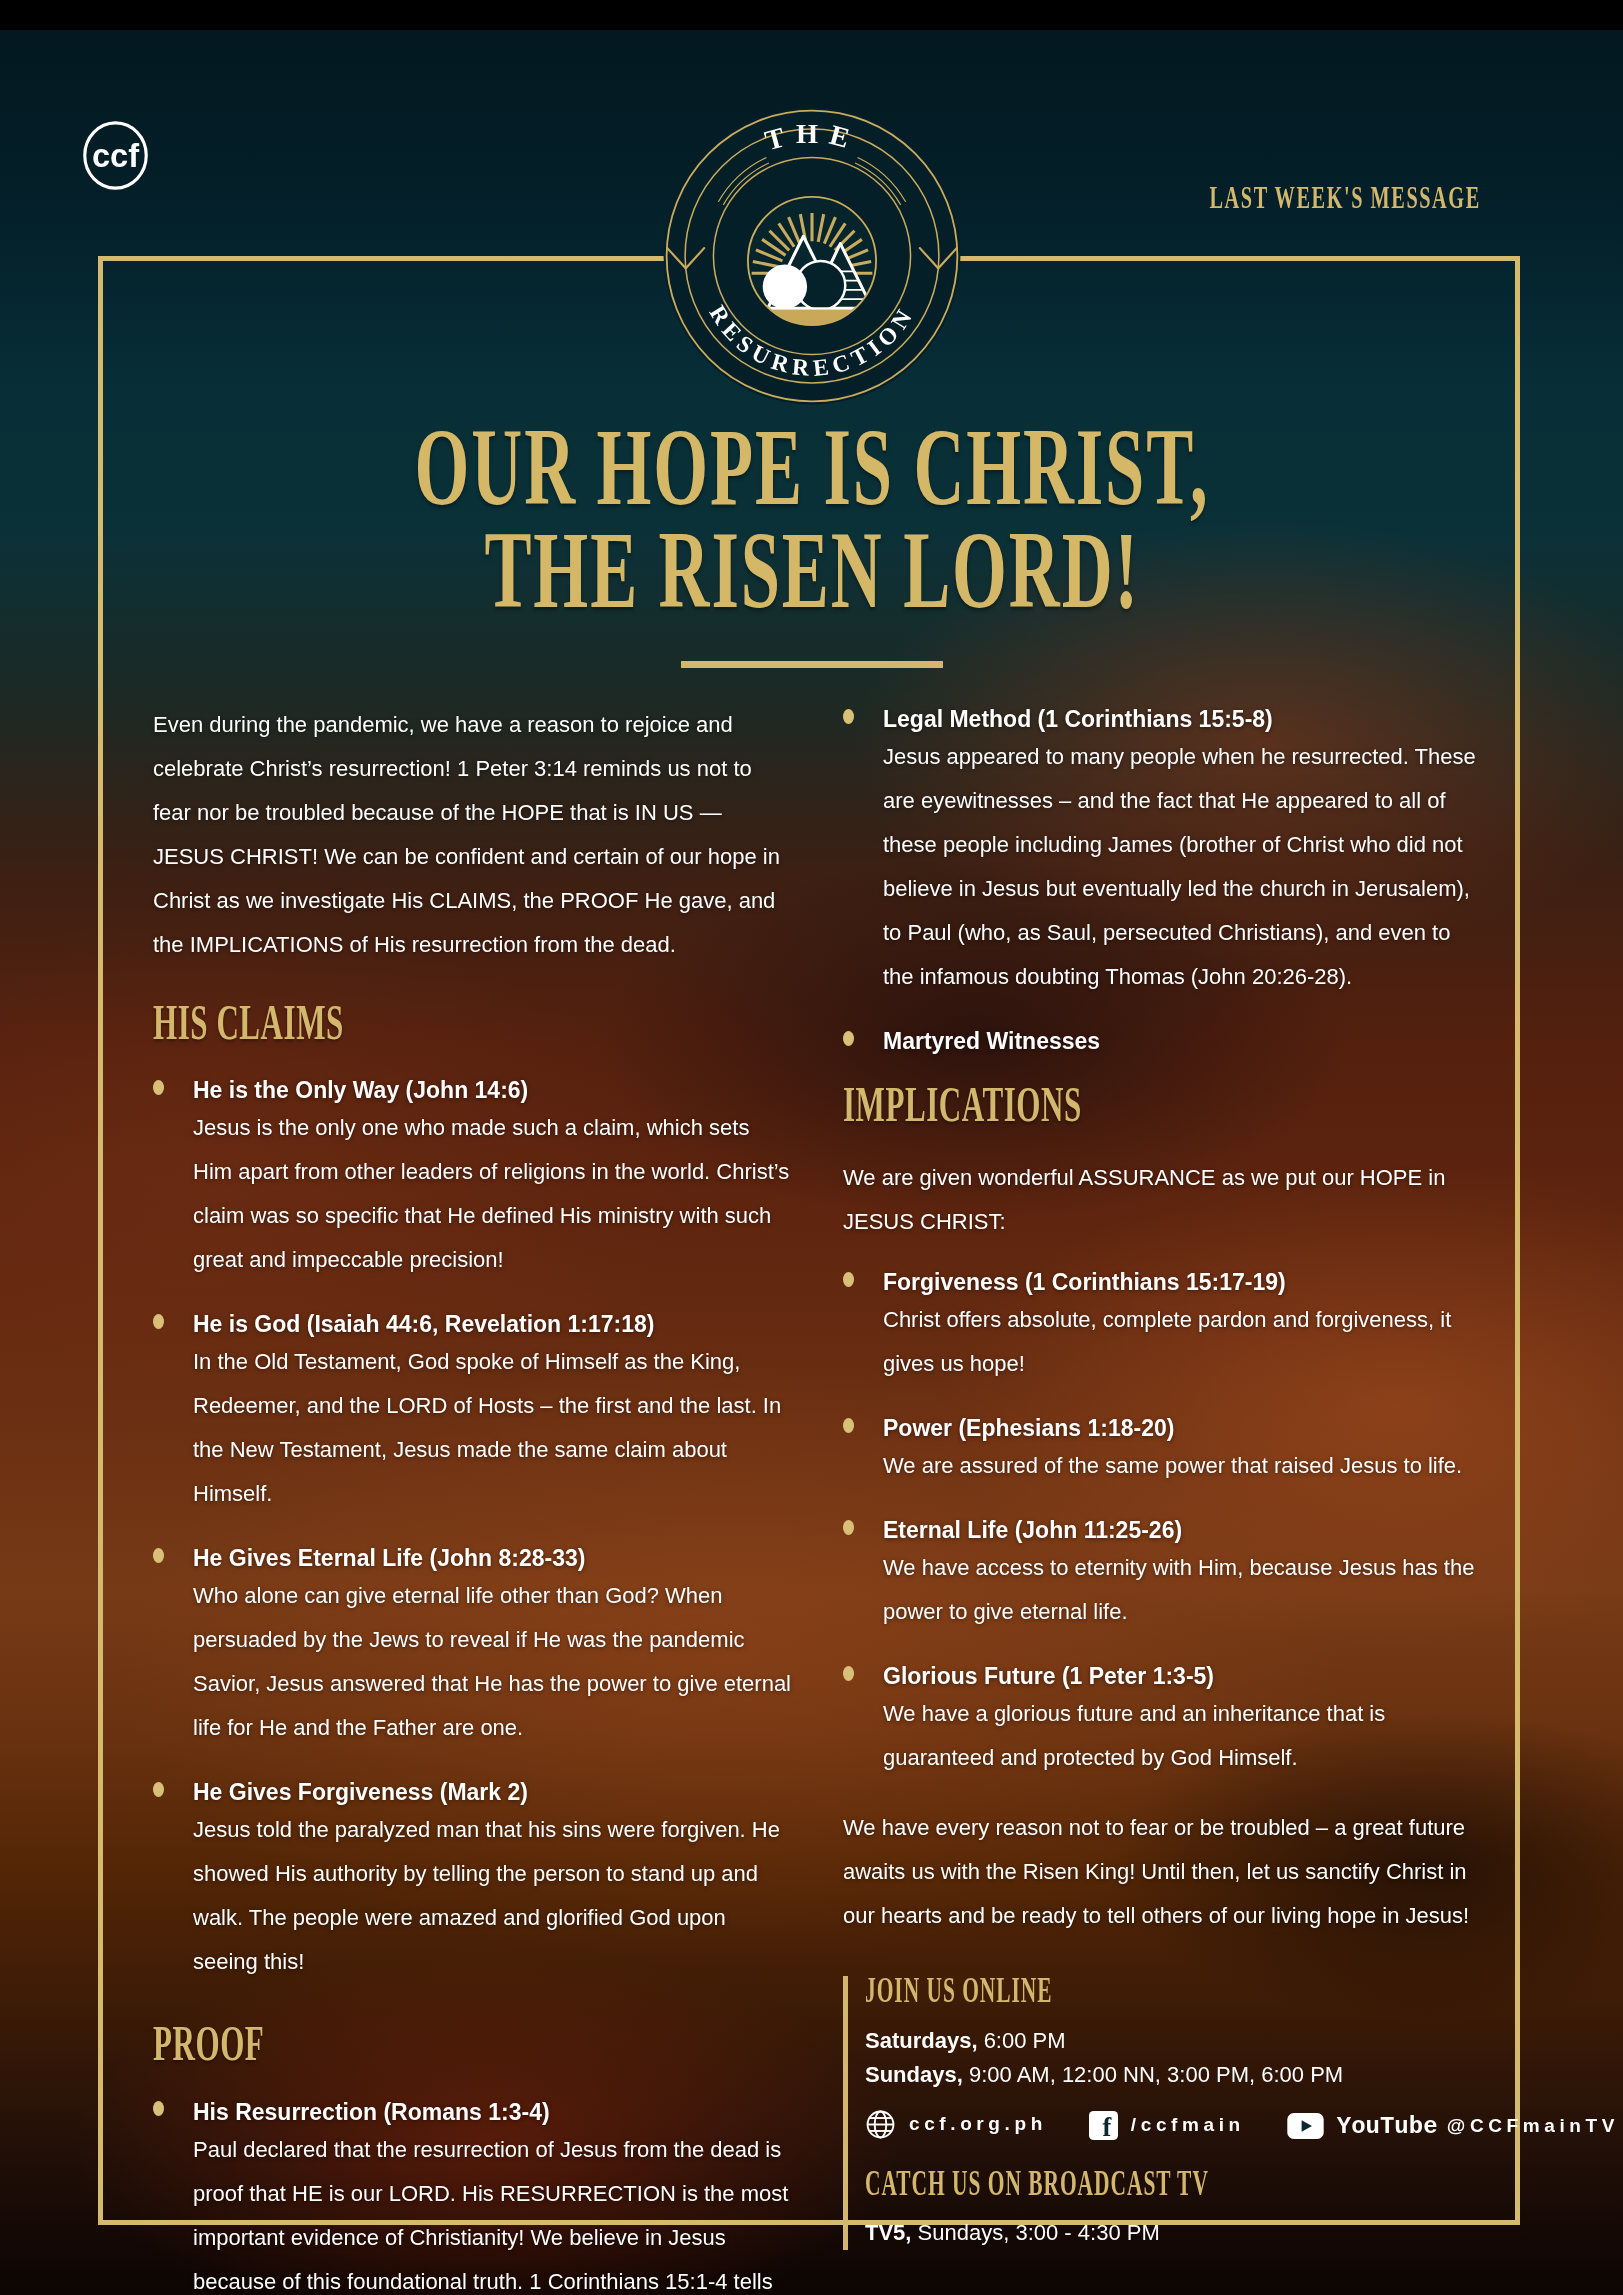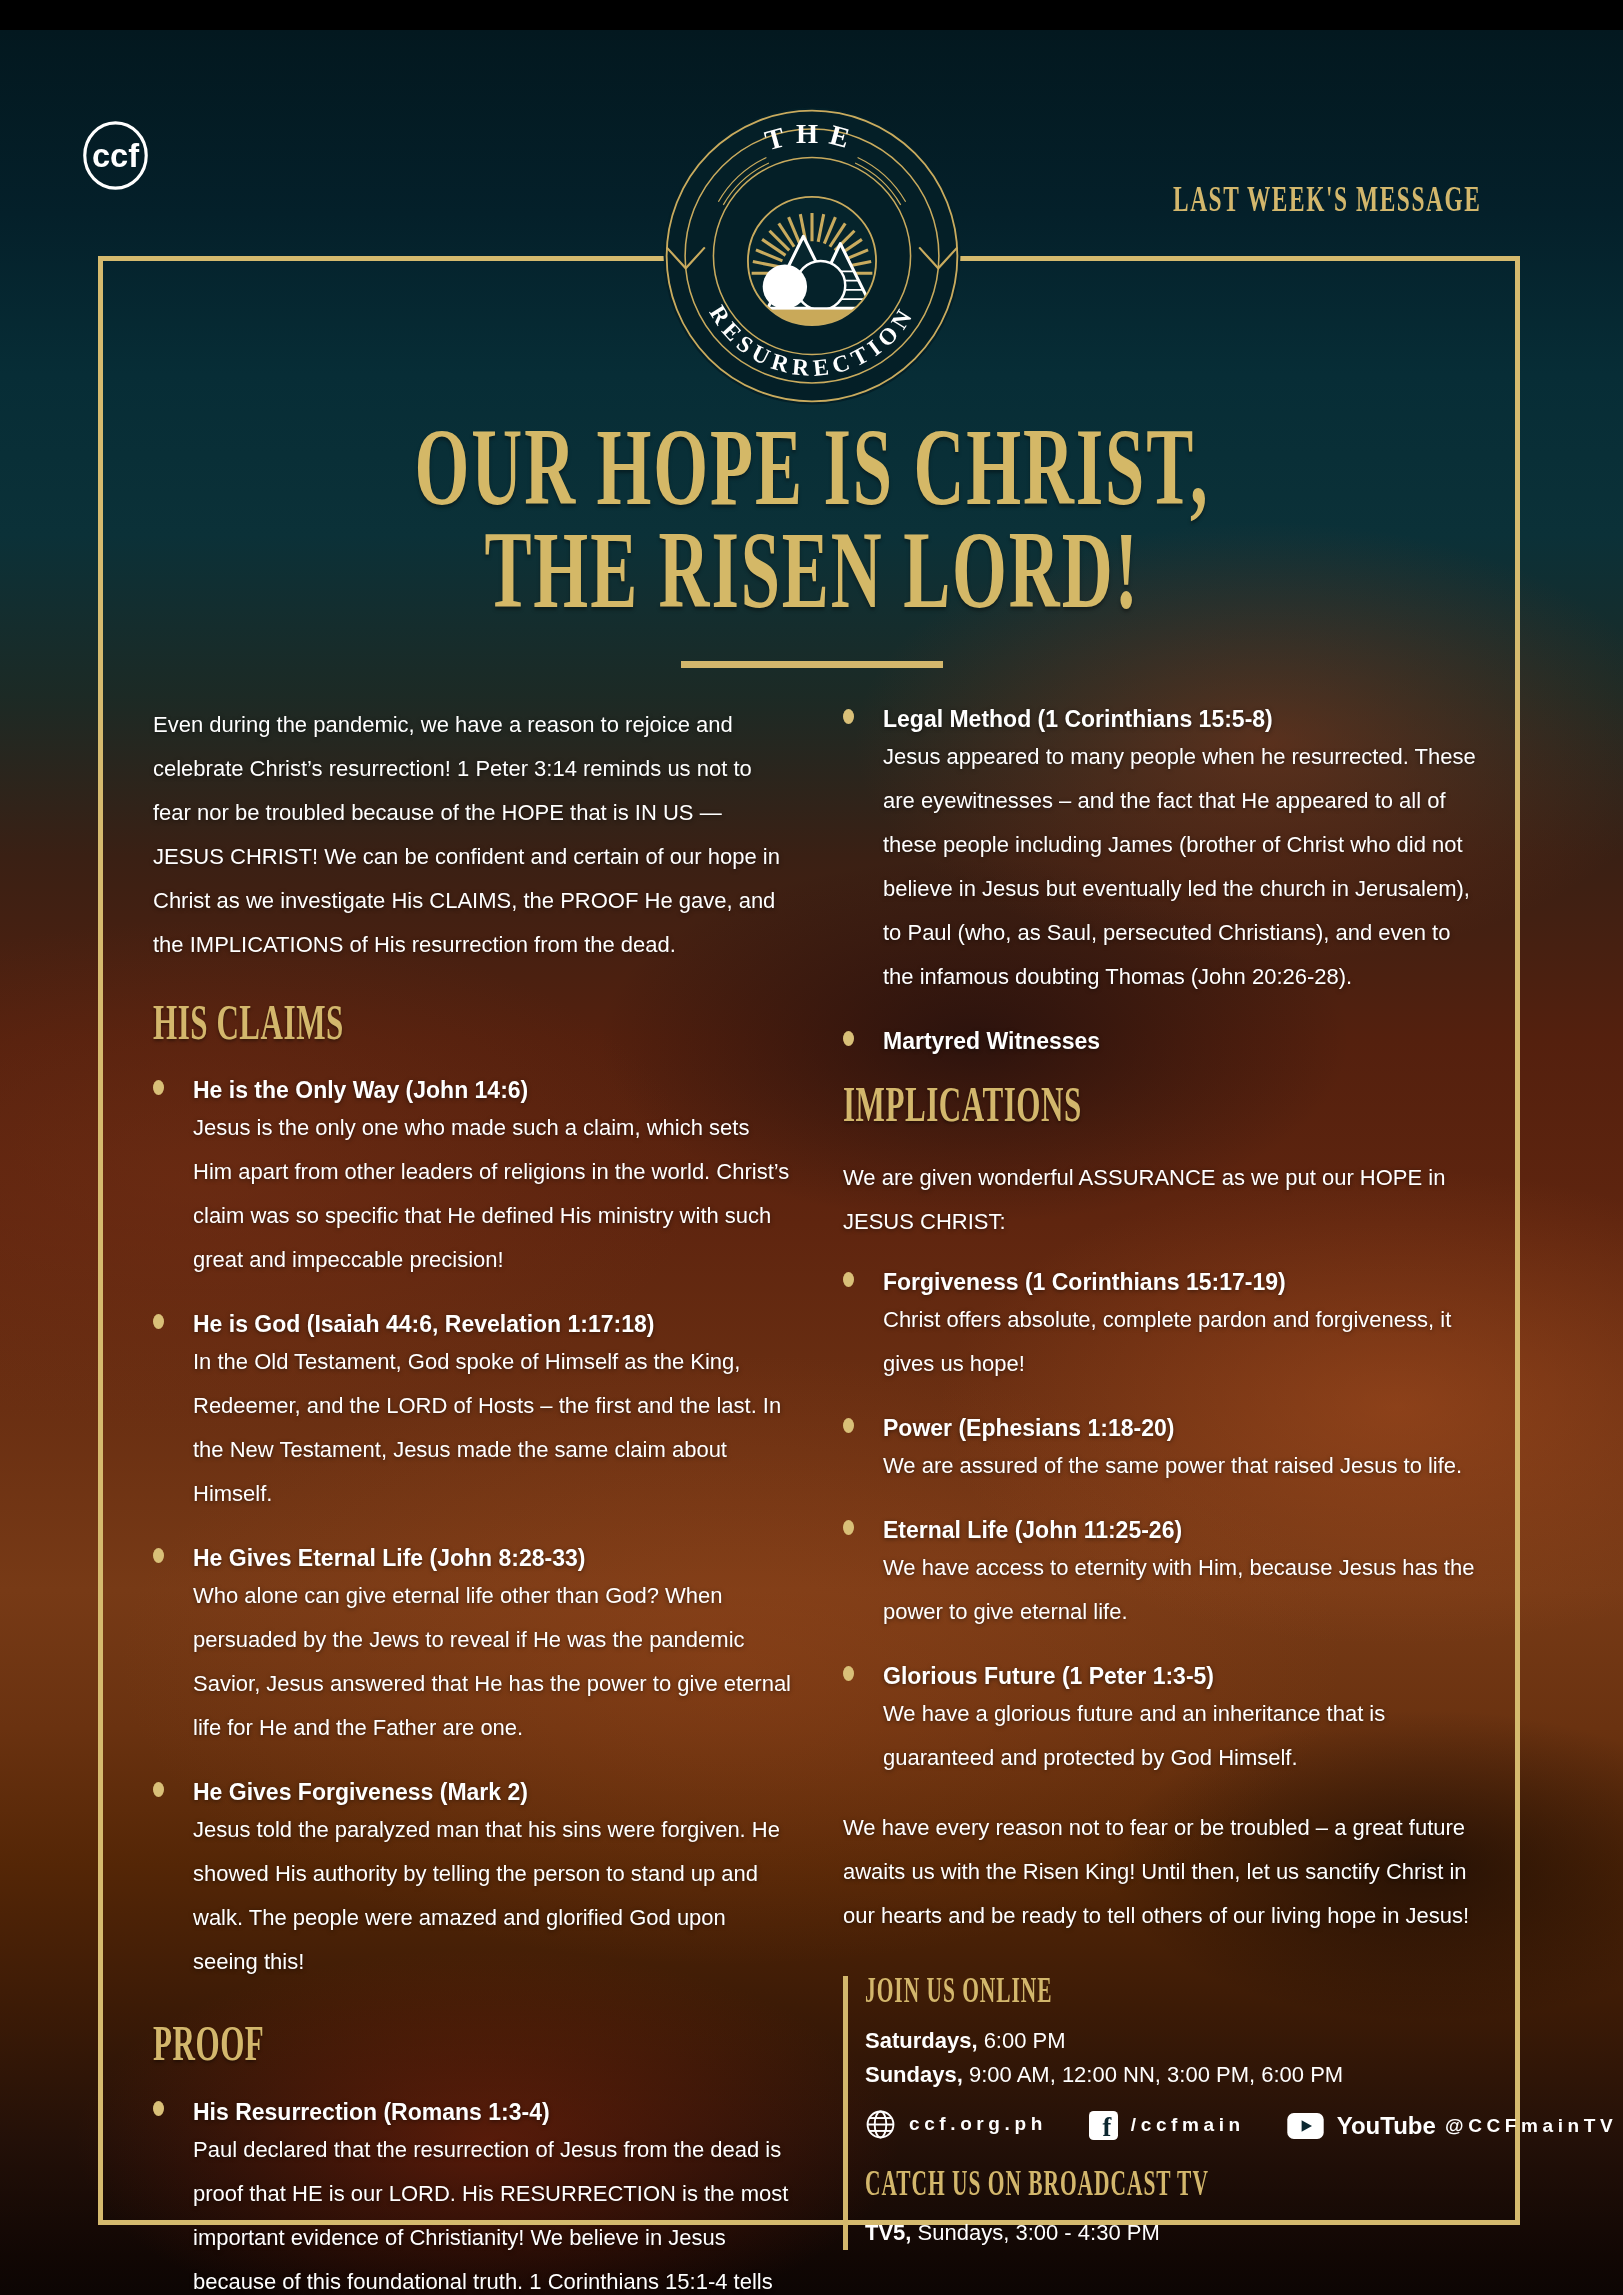--- a/index.html
+++ b/index.html
@@ -26,21 +26,21 @@
     display:inline-block; font-family:"Liberation Serif", serif; font-weight:700;
     color:#d3b76c; transform:scale(.74,1.22); transform-origin:left bottom;
     white-space:nowrap; letter-spacing:0.7px;
   }
   .frame {
     position:absolute; left:98px; top:226px; width:1422px; height:1969px;
     border:5.9px solid #d5ba6e; pointer-events:none;
   }
   .ccf-logo { position:absolute; left:81px; top:90px; }
   .tagline {
-    position:absolute; right:143px; top:156px; font-size:30px;
+    position:absolute; right:143px; top:156px; font-size:26px;
   }
   .tagline .cond { transform:scale(.78,1.22); transform-origin:right bottom; letter-spacing:2px; }
   .badge { position:absolute; left:658px; top:72px; width:308px; height:308px; }
   .badge-word { font-family:"Liberation Serif", serif; font-weight:700; fill:#ffffff; }
 
   .title-block { position:absolute; left:0; top:391px; width:100%; text-align:center; }
   .title-line { font-size:98px; line-height:103px; height:103px; }
   .title-line .cond {
     transform:scale(.72,1.12); transform-origin:center bottom;
     color:#d4b867; letter-spacing:2.6px; text-shadow:0 2.6px 3.9px rgba(0,0,0,.35);
@@ -72,21 +72,21 @@
   .footer { margin-top:38px; border-left:5.2px solid #d3b76c; padding-left:17px; }
   .f-head { height:37px; margin-bottom:10.5px; }
   .f-head .cond { font-size:29px; line-height:37px; letter-spacing:1.3px; }
   .f-head.broadcast { margin-top:29px; }
   .sched-line { font-size:22px; line-height:34px; }
   .sched-line .b { font-weight:700; }
   .social-row { display:flex; align-items:flex-end; margin:17px 0 5.2px; }
   .social { display:flex; align-items:center; margin-right:42px; }
   .social svg { margin-right:13px; }
   .spaced { font-size:19px; font-weight:700; letter-spacing:4.6px; }
-  .yt-word { font-size:24px; font-weight:700; letter-spacing:0; margin-right:9.2px; font-family:Liberation Sans, sans-serif; }
+  .yt-word { font-size:24px; font-weight:700; letter-spacing:0; margin-right:9.2px; font-family:Liberation Mono, monospace; }
 </style>
 </head>
 <body>
 
 <div class="page">
 
   <div class="frame"></div>
 
   <div class="ccf-logo">
     <svg width="69" height="71" viewBox="0 0 110 112">

